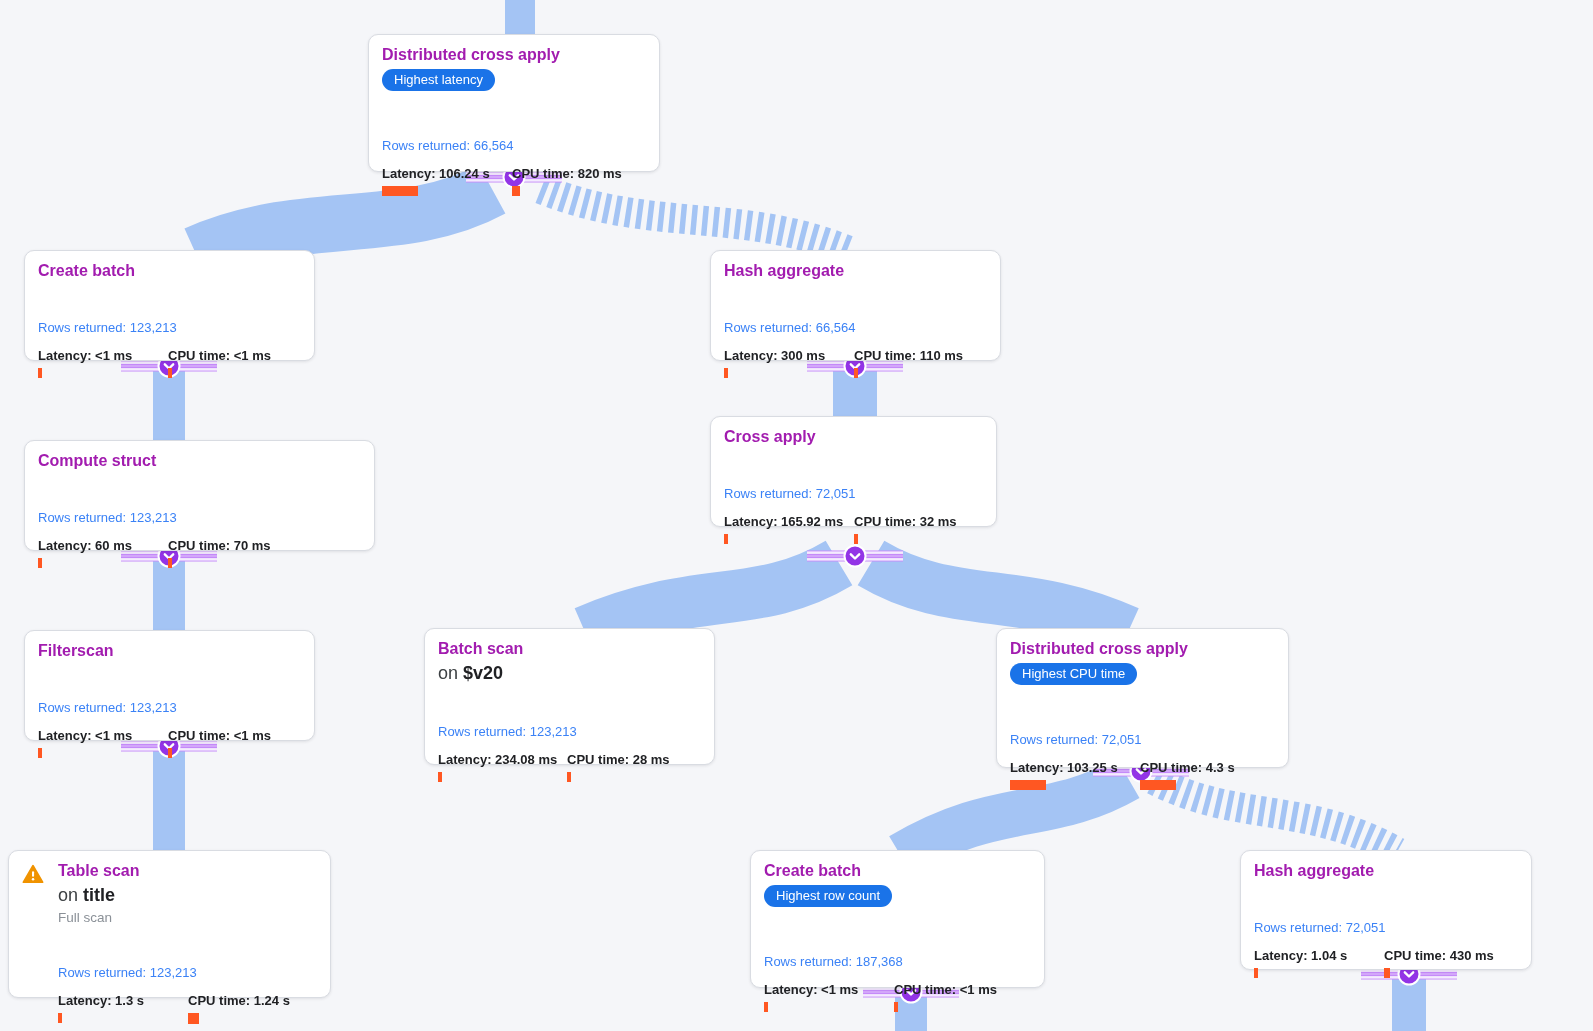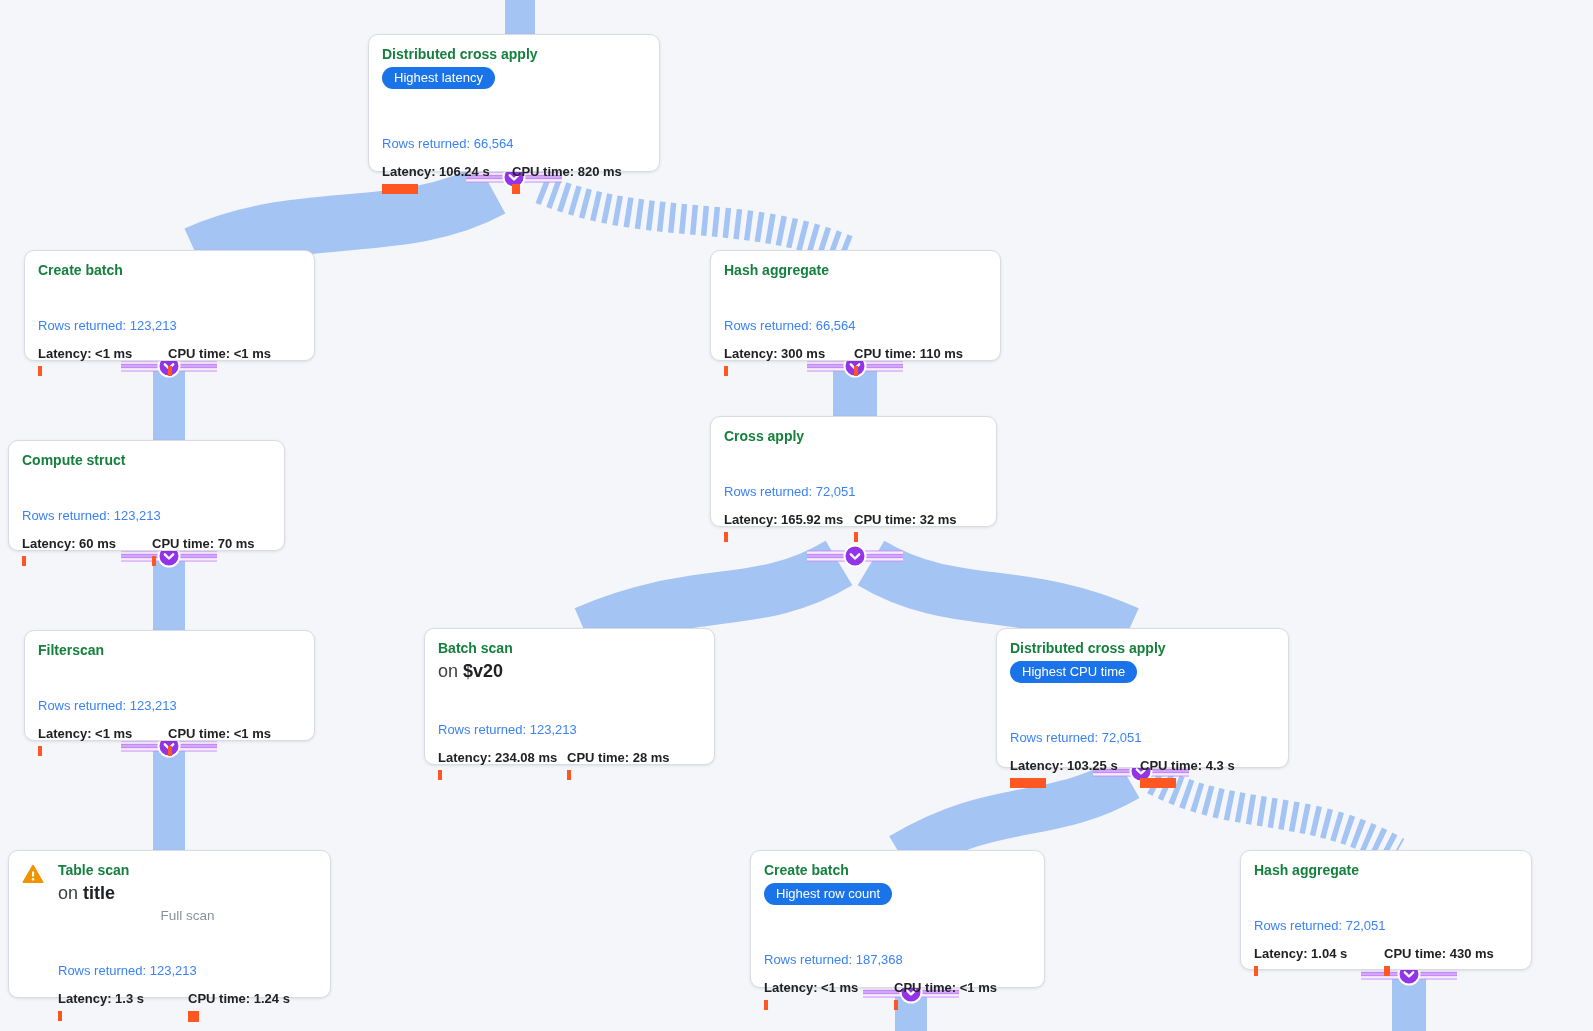--- a/index.html
+++ b/index.html
@@ -10,28 +10,28 @@
     color:#202124;
   }
   #edge-layer{position:absolute;left:0;top:0;width:1593px;height:1031px;}
   .edge{stroke:#a4c4f4;fill:none;stroke-linecap:butt;}
   .edge.striped{stroke-dasharray:5.5 5.5;}
   .node{
     position:absolute;background:#ffffff;border:1px solid #d9dce2;border-radius:10px;
     box-shadow:0 1px 3px rgba(32,33,36,.10);
     padding:11px 13px;box-sizing:border-box;
   }
-  .node-title{font-size:14px;font-weight:700;color:#15803d;margin-bottom:5px;}
+  .node-title{font-size:16px;font-weight:700;color:#a21caf;margin-bottom:5px;}
   .badge{
     display:inline-block;background:#1a73e8;color:#ffffff;font-size:13px;
     padding:3px 12px 4px;border-radius:13px;margin:0 0 7px;
   }
   .sub{font-size:18px;color:#3c4043;margin-bottom:4px;}
   .sub b{color:#202124;font-weight:700;}
-  .note{font-size:13.5px;color:#8a9097;margin-bottom:8px;text-align:center;}
+  .note{font-size:13.5px;color:#8a9097;margin-bottom:8px;}
   .rows{font-size:13px;font-weight:400;color:#3b82f6;margin-top:40px;}
   .metrics{display:grid;grid-template-columns:130px auto;margin-top:13px;}
   .metric-label{font-size:13px;font-weight:700;color:#202124;white-space:nowrap;}
   .bar{height:10px;background:#ff5722;margin-top:5px;}
   .with-icon{display:flex;gap:12px;}
   .warn-icon{flex:0 0 24px;padding-top:2px;}
 </style>
 </head>
 <body>
 
@@ -147,21 +147,21 @@
           <div class="metric-label">Latency: 300 ms</div>
            <div class="bar" style="width:4px"></div>
         </div>
       <div>
           <div class="metric-label">CPU time: 110 ms</div>
            <div class="bar" style="width:4px"></div>
         </div>
     </div>
   </div>
 
-  <div class="node" style="left:8px;top:440px;width:277px;height:111px;">
+  <div class="node" style="left:24px;top:440px;width:351px;height:111px;">
     <div class="node-title">Compute struct</div>
     <div class="rows">Rows returned: 123,213</div>
     <div class="metrics">
       <div>
           <div class="metric-label">Latency: 60 ms</div>
            <div class="bar" style="width:4px"></div>
         </div>
       <div>
           <div class="metric-label">CPU time: 70 ms</div>
            <div class="bar" style="width:4px"></div>

